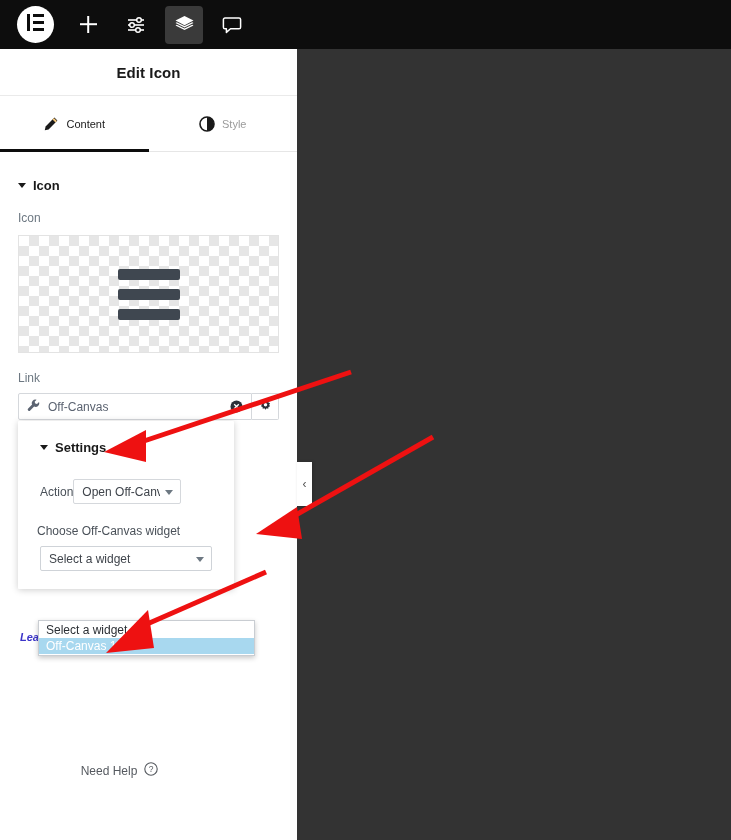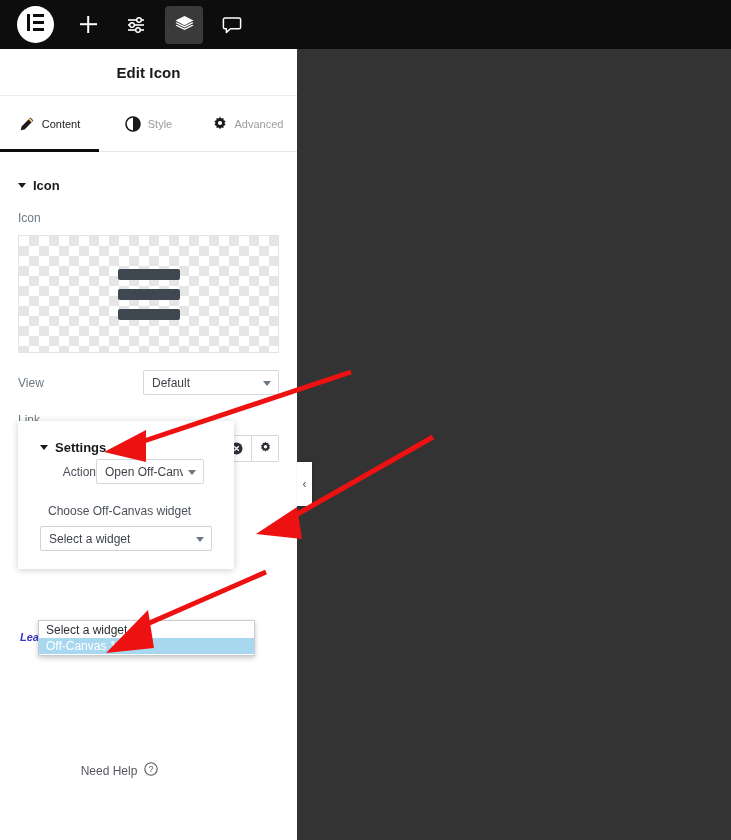--- a/index.html
+++ b/index.html
@@ -147,25 +147,25 @@
     width: 216px; background: #ffffff;
     box-shadow: 0 1px 7px rgba(0,0,0,.20);
     padding: 14px 0 18px 0;
     border-radius: 1px;
   }
   .settings-head {
     display: flex; align-items: center; gap: 7px; padding: 5px 22px 0 22px;
   }
   .settings-title { font-size: 13px; font-weight: bold; color: #1a1a1a; }
   .set-row {
-    display: flex; align-items: center; justify-content: flex-end;
-    padding: 0 30px; margin-top: 4px;
+    display: flex; align-items: center; justify-content: flex-start;
+    padding: 0 22px; margin-top: 24px;
   }
   .set-label { font-size: 12px; color: #4a5159; }
-  .set-sublabel { font-size: 12px; color: #4a5159; padding: 0 30px; margin-top: 20px; }
+  .set-sublabel { font-size: 12px; color: #4a5159; padding: 0 19px; margin-top: 20px; }
 
   .widget-select {
     margin: 8px 22px 0 22px; position: relative;
     height: 25px; border: 1px solid #cfd3d8; background: #fff;
     display: flex; align-items: center; padding: 0 22px 0 8px;
     font-size: 12px; color: #3f444b; border-radius: 2px; cursor: pointer;
   }
 
   
   .dropdown-list {
@@ -286,53 +286,37 @@
       </div>
       <div class="tab">
         <span class="tab-ico">
           <svg width="16" height="16" viewBox="0 0 16 16">
             <circle cx="8" cy="8" r="7" fill="none" stroke="#1a1a1a" stroke-width="1.6"></circle>
             <path d="M8 1 A7 7 0 0 1 8 15 Z" fill="#1a1a1a"></path>
           </svg>
         </span>
         <span class="tab-label">Style</span>
       </div>
-      <div class="tab">
-        <span class="tab-ico">
-          <svg width="16" height="16" viewBox="0 0 16 16">
-            <path d="M8 0.8 L9.3 2.6 L11.4 2.1 L11.6 4.3 L13.6 5.1 L12.5 7 L13.6 8.9 L11.6 9.7 L11.4 11.9 L9.3 11.4 L8 13.2 L6.7 11.4 L4.6 11.9 L4.4 9.7 L2.4 8.9 L3.5 7 L2.4 5.1 L4.4 4.3 L4.6 2.1 L6.7 2.6 Z" fill="#1a1a1a"></path>
-            <circle cx="8" cy="7" r="2.1" fill="#ffffff"></circle>
-          </svg>
-        </span>
-        <span class="tab-label">Advanced</span>
-      </div>
     </div>
 
     <div class="section-head">
       <span class="caret"></span>
       <span class="section-title">Icon</span>
     </div>
 
     <div class="field-label">Icon</div>
 
     <div class="icon-preview">
       <div class="hamburger">
         <span></span>
           <span></span>
           <span></span>
       </div>
     </div>
 
-    <div class="row">
-      <span class="row-label">View</span>
-      <div class="select">
-        <span class="sel-text">Default</span>
-        <span class="sel-arrow"></span>
-      </div>
-    </div>
 
     <div class="field-label">Link</div>
     <div class="link-control">
       <div class="link-input">
         <span>
           <svg width="13" height="13" viewBox="0 0 13 13">
             <path d="M12 3.1 A3.6 3.6 0 0 1 7.1 7.6 L3.2 11.5 A1.4 1.4 0 0 1 1.2 9.5 L5.1 5.6 A3.6 3.6 0 0 1 9.6 0.7 L7.6 2.7 L8.3 4.4 L10 5.1 Z" fill="#5b6371"></path>
           </svg>
         </span>
         <span class="link-text">Off-Canvas</span>

